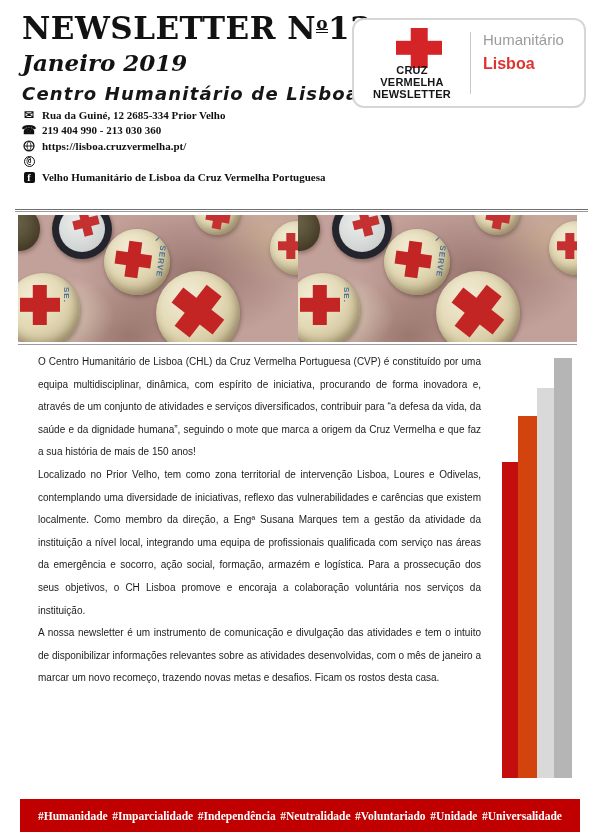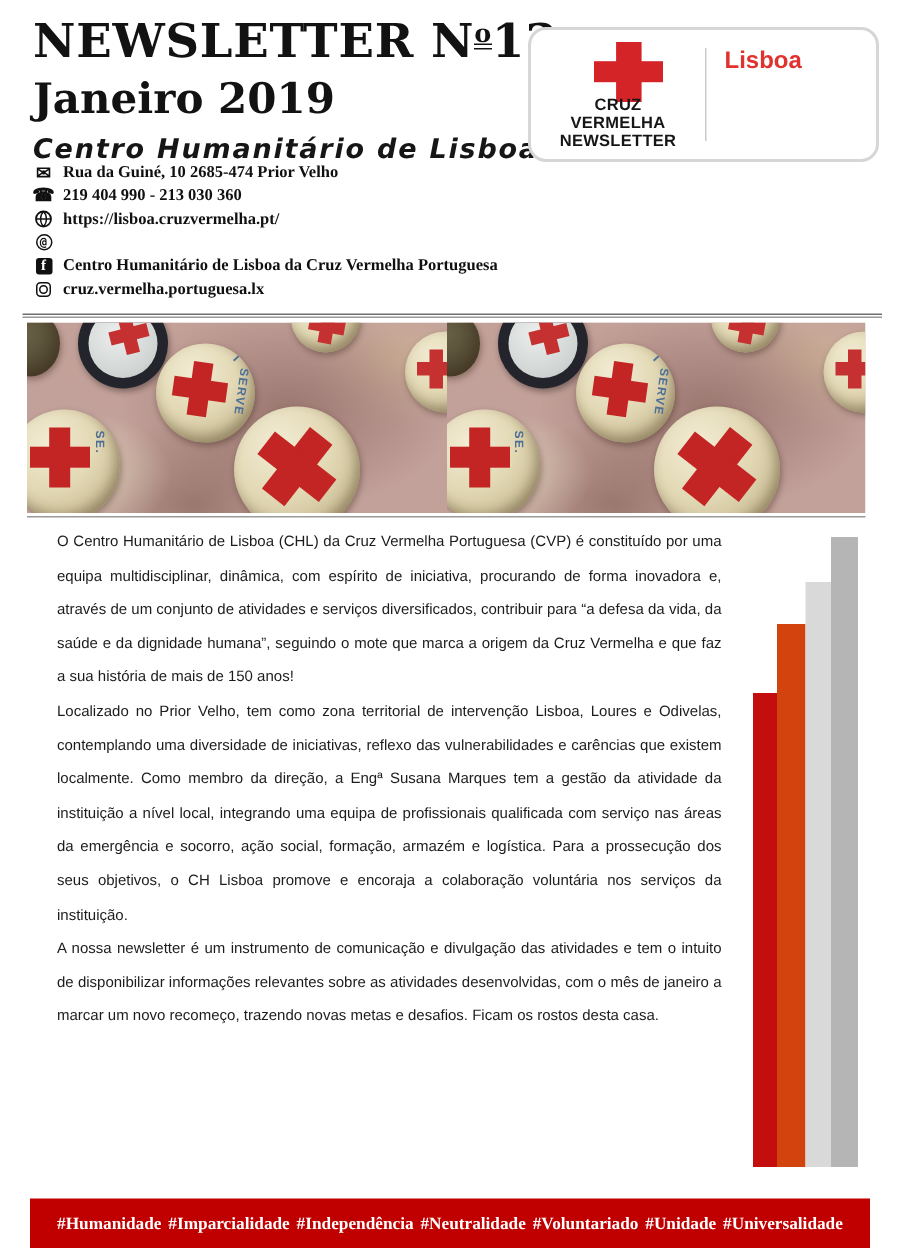--- a/index.html
+++ b/index.html
@@ -5,21 +5,21 @@
   html,body{margin:0;padding:0;background:#ffffff;}
   .page{position:relative;width:600px;height:833px;background:#fff;overflow:hidden;
         font-family:"Liberation Sans",sans-serif;color:#1c1c1c;}
 
   
   .masthead{position:absolute;left:22px;top:12px;}
   .title{font-family:"DejaVu Serif",serif;font-weight:bold;font-size:31px;line-height:1.05;
          color:#121212;letter-spacing:.5px;white-space:nowrap;}
   .ord{display:inline-block;font-size:17px;line-height:12px;vertical-align:10px;
        border-bottom:4px double #121212;font-weight:bold;}
-  .date{font-family:"DejaVu Serif",serif;font-weight:bold;font-size:28px;color:#121212;margin-top:4px;}
+  .date{font-family:"DejaVu Serif",serif;font-weight:bold;font-size:23px;color:#121212;margin-top:4px;font-style:italic;}
   .center-name{font-family:"DejaVu Sans",sans-serif;font-style:italic;font-weight:bold;
                font-size:18px;letter-spacing:1.2px;color:#161616;margin-top:7px;}
 
   
   .logo-box{position:absolute;left:352px;top:18px;width:234px;height:90px;background:#fff;
             border:2px solid #d6d6d6;border-radius:12px;display:flex;box-sizing:border-box;}
   .logo-left{width:116px;position:relative;}
   .logo-cross{position:absolute;left:42px;top:8px;width:46px;height:40px;}
   .cross{position:absolute;}
   .cross::before{content:"";position:absolute;left:50%;top:0;width:36%;height:100%;
@@ -104,28 +104,29 @@
     <div class="logo-left">
       <span class="cross logo-cross" style="--c:#d42428"></span>
       <div class="logo-org">
         <div>CRUZ</div>
         <div>VERMELHA</div>
         <div>NEWSLETTER</div>
       </div>
     </div>
     <div class="logo-divider"></div>
     <div class="logo-right">
+      <div>Humanitário</div>
       <div class="lisboa">Lisboa</div>
     </div>
   </div>
 
   <ul class="contact">
     <li>
       <span class="cicon">✉</span>
-      <span>Rua da Guiné, 10  2685-474 Prior Velho</span>
+      <span>Rua da Guiné, 12  2685-334 Prior Velho</span>
     </li>
     <li>
       <span class="cicon">☎</span>
       <span>219 404 990 - 213 030 360</span>
     </li>
     <li>
       <span class="cicon">
         <svg width="12" height="12" viewBox="0 0 12 12">
             <circle cx="6" cy="6" r="5" fill="none" stroke="#101010" stroke-width="1.2"></circle>
             <path d="M1 6h10 M6 1c2.6 2.6 2.6 7.4 0 10 M6 1c-2.6 2.6-2.6 7.4 0 10" fill="none" stroke="#101010" stroke-width="0.9"></path>
@@ -135,27 +136,21 @@
     </li>
     <li>
       <span class="cicon">
           <span class="at">@</span>
         </span>
     </li>
     <li>
       <span class="cicon">
           <span class="fb">f</span>
         </span>
-      <span>Centro Humanitário de Lisboa da Cruz Vermelha Portuguesa</span>
-    </li>
-    <li>
-      <span class="cicon">
-          <span class="ig"></span>
-        </span>
-      <span>cruz.vermelha.portuguesa.lx</span>
+      <span>Velho Humanitário de Lisboa da Cruz Vermelha Portuguesa</span>
     </li>
   </ul>
 
   <div class="rule-double"></div>
 
   <div class="photo">
 
     <div class="photo-half">
       <div class="badge badge-olive" style="left:-18px;top:-8px;width:40px;height:44px;"></div>
       <div class="badge badge-dark" style="left:34px;top:-16px;width:60px;height:60px;">

